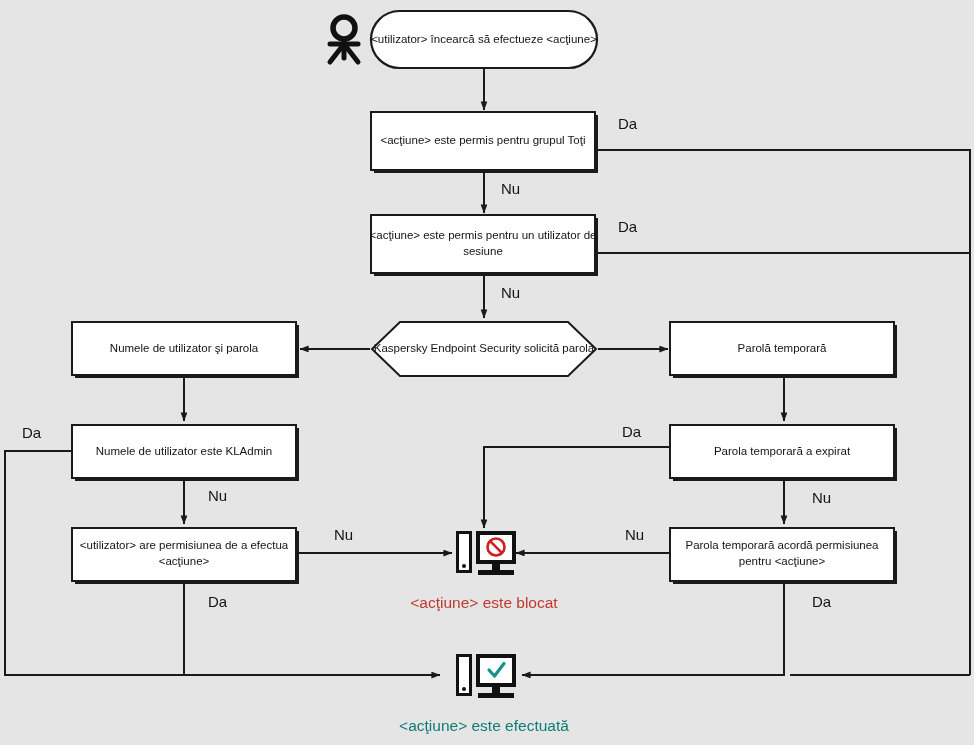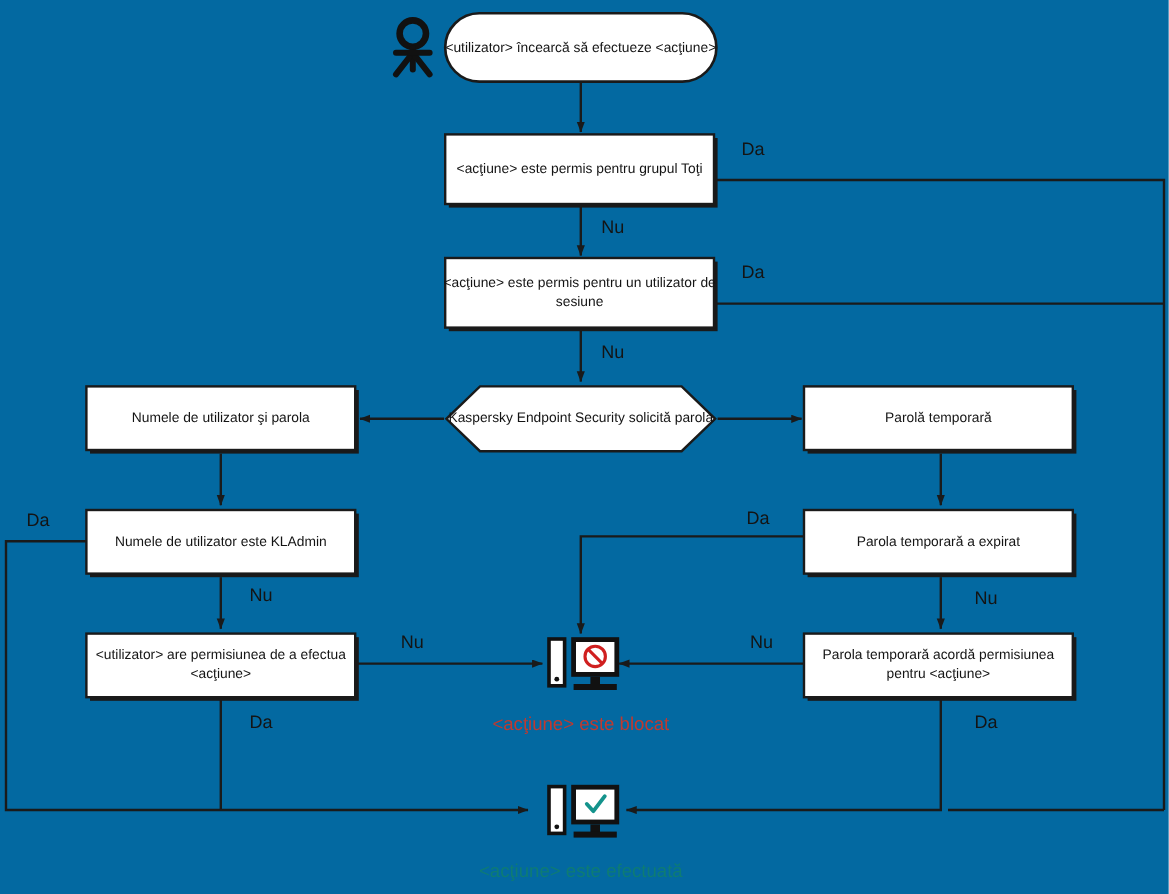--- a/index.html
+++ b/index.html
@@ -4,21 +4,21 @@
 <style>
   html, body {
     margin: 0;
     padding: 0;
     background: #ffffff;
   }
   #canvas-wrap {
     position: relative;
     width: 974px;
     height: 745px;
-    background: #0369a1;
+    background: #e5e5e5;
     font-family: "Liberation Sans", sans-serif;
   }
   svg#flow {
     position: absolute;
     left: 0;
     top: 0;
     width: 974px;
     height: 745px;
     display: block;
   }

